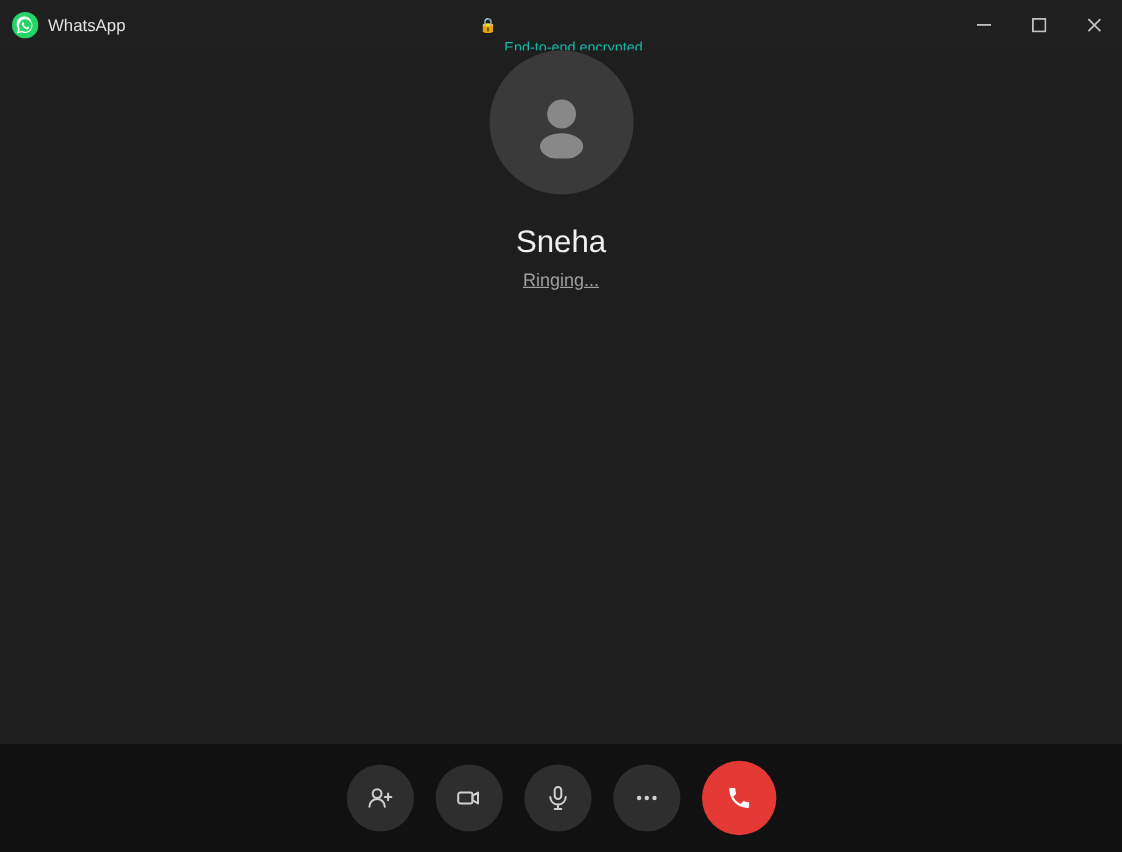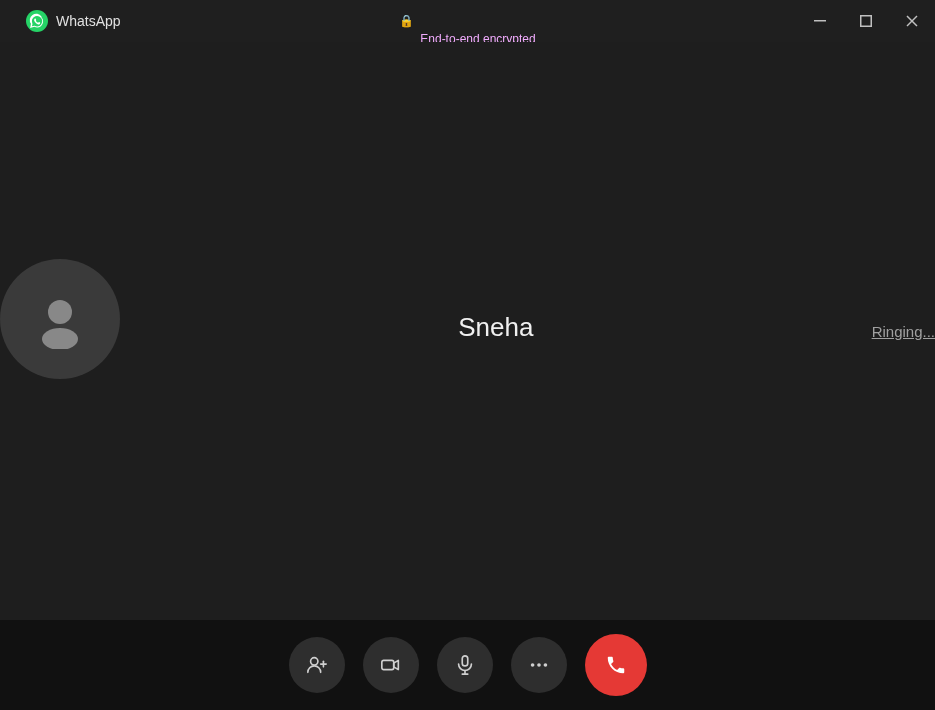--- a/index.html
+++ b/index.html
@@ -18,21 +18,21 @@
       flex-direction: column;
     }
 
     
     .title-bar {
       display: flex;
       align-items: center;
       justify-content: space-between;
       height: 42px;
       background: #1f1f1f;
-      padding: 0 0 0 26px;
+      padding: 0 0 0 10px;
       flex-shrink: 0;
     }
 
     .title-bar-left {
       display: flex;
       align-items: center;
       gap: 8px;
     }
 
     .whatsapp-logo {
@@ -54,21 +54,21 @@
       left: 50%;
       transform: translateX(-50%);
     }
 
     .lock-icon {
       color: #a0a0a0;
       font-size: 12px;
     }
 
     .encrypted-text {
-      color: #f0abfc;
+      color: #14b8a6;
       font-size: 12px;
       margin-top: 36px;
     }
 
     .title-bar-controls {
       display: flex;
       align-items: center;
     }
 
     .title-btn {
@@ -83,23 +83,23 @@
       color: #c0c0c0;
       font-size: 14px;
       transition: background 0.15s;
     }
 
     
     .call-area {
       flex: 1;
       background: #1e1e1e;
       display: flex;
-      flex-direction: row;
-      align-items: center;
-      justify-content: space-between;
+      flex-direction: column;
+      align-items: center;
+      justify-content: flex-start;
       position: relative;
     }
 
     .avatar-container {
       width: 120px;
       height: 120px;
       border-radius: 50%;
       background: #3a3a3a;
       display: flex;
       align-items: center;

